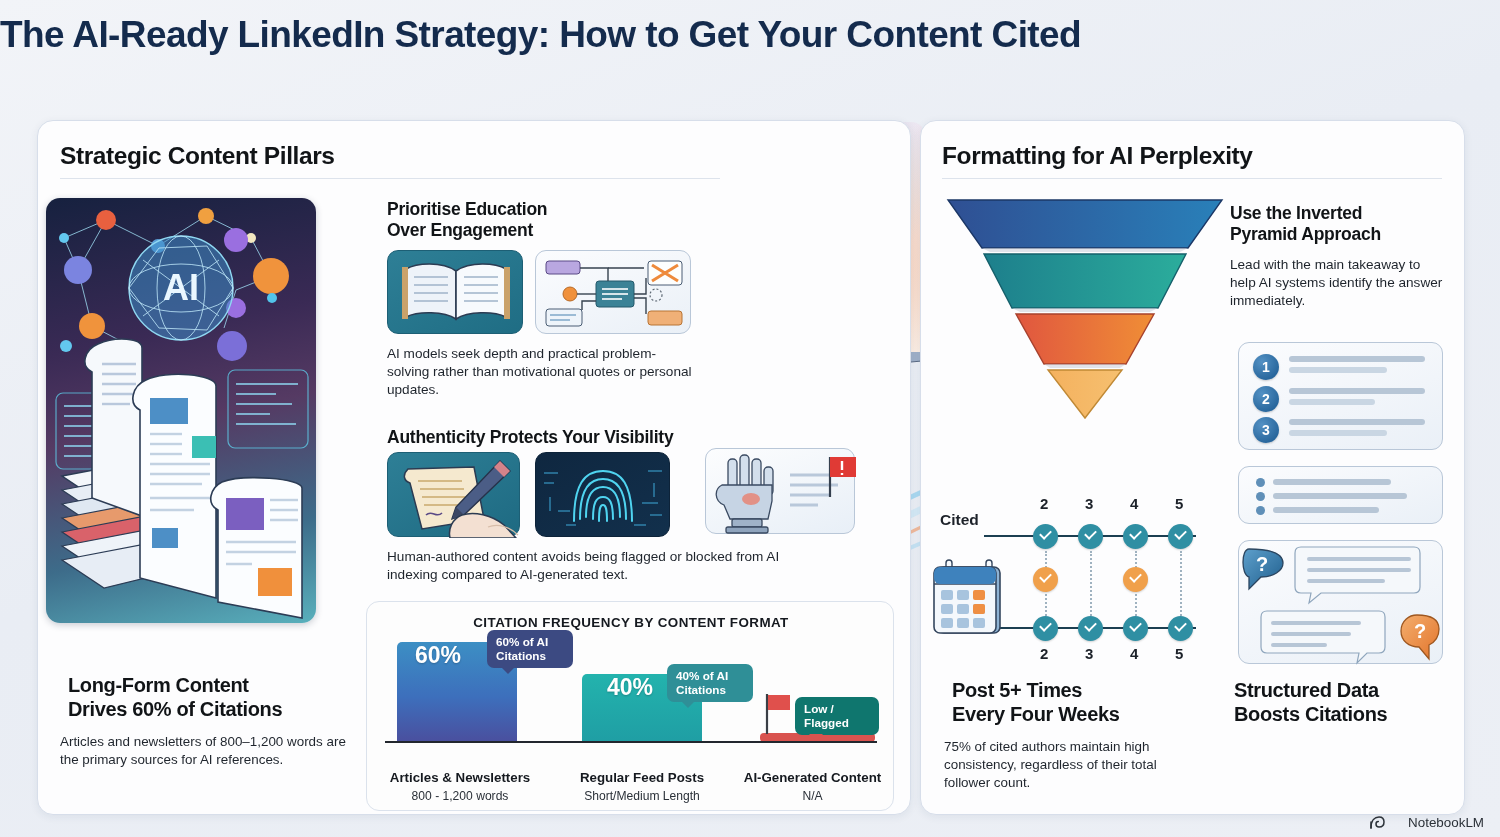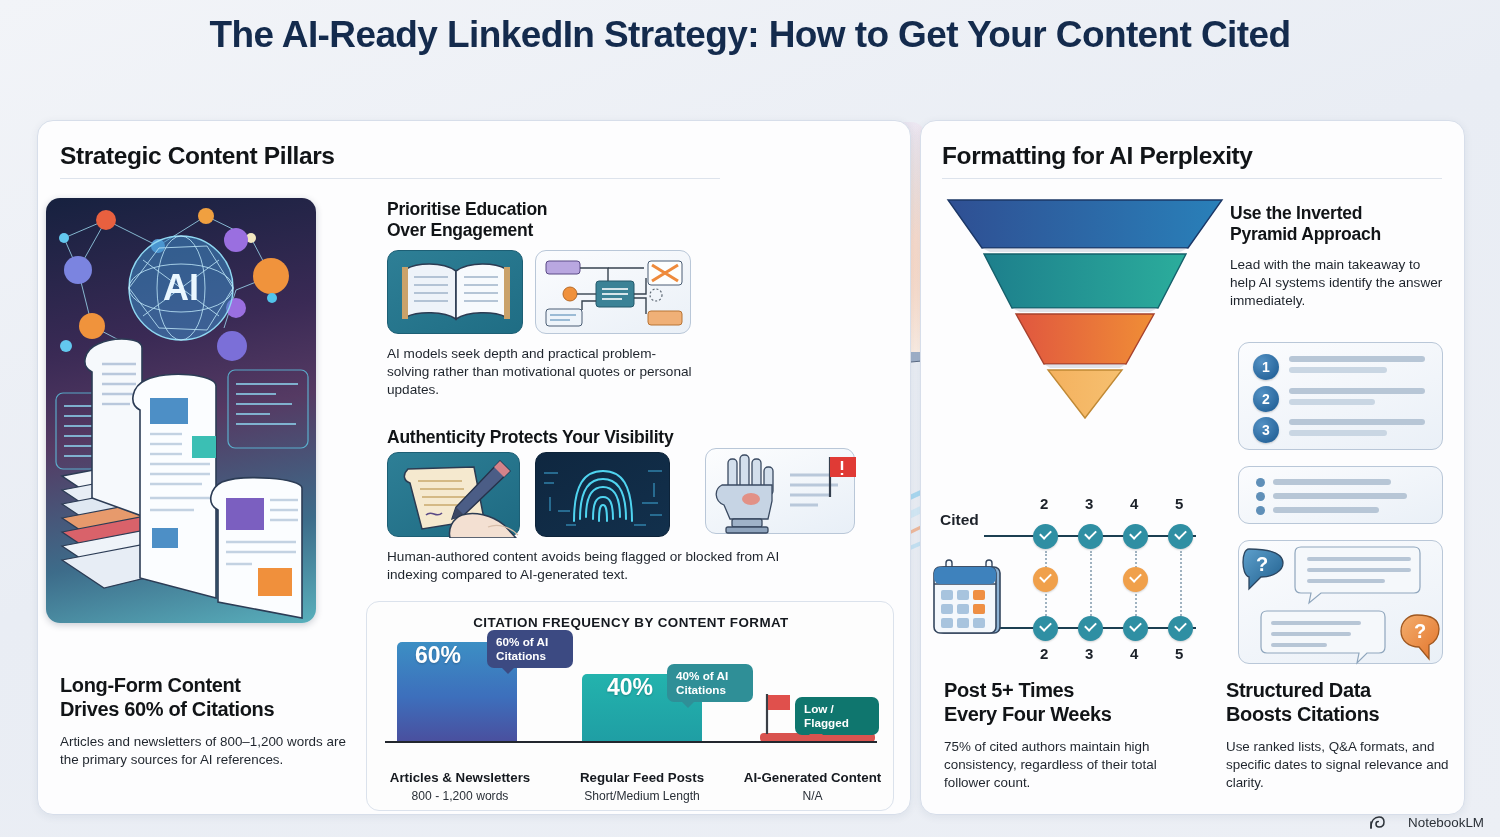--- a/index.html
+++ b/index.html
@@ -9,21 +9,21 @@
     background: #eef1f6;
     overflow: hidden;
   }
   #root {
     position: relative;
     width: 1500px; height: 837px;
     background: linear-gradient(160deg,#f2f4f8 0%,#e9edf4 45%,#eceff5 100%);
   }
 
   
-  .hdr { position:absolute; left:0; top:14px; width:1500px; text-align:center; }
+  .hdr { position:absolute; left:0; top:14px; width:1500px; }
   .hdr h1 {
     font-size: 37px; font-weight: 700; letter-spacing:-.6px;
     color:#142b4d; line-height:1.12;
   }
   .hdr p {
     margin-top:7px; font-size:15.5px; color:#2d3b4e; letter-spacing:-.1px;
   }
 
   
   .panel {
@@ -108,21 +108,21 @@
     position:absolute; bottom:24px; text-align:center; font-size:13.3px;
     font-weight:700; color:#15191f; line-height:1.2;
   }
   .bar-sub {
     position:absolute; bottom:7px; text-align:center; font-size:12.1px;
     color:#2a3038;
   }
 
   
   .bt-h { position:absolute; font-size:20px; font-weight:700; color:#111417;
-          line-height:1.2; letter-spacing:-.35px; }
+          line-height:1.2; letter-spacing:-.35px;margin-left:8px; }
   .bt-p { position:absolute; font-size:13.4px; color:#1f252d; line-height:1.35; }
 
   
   #funnel { position:absolute; left:930px; top:190px; width:300px; height:230px; }
 
   
   #card-num   { position:absolute; left:1238px; top:342px; width:205px; height:108px; }
   #card-bul   { position:absolute; left:1238px; top:466px; width:205px; height:58px; }
   #card-qa    { position:absolute; left:1238px; top:540px; width:205px; height:124px; }
   .num-badge {
@@ -675,21 +675,20 @@
   <div class="bt-h" style="left:944px;top:678px;width:230px;">
     <span>Post 5+ Times</span><br>
     <span>Every Four Weeks</span>
   </div>
   <div class="bt-p" style="left:944px;top:738px;width:225px;">75% of cited authors maintain high consistency, regardless of their total follower count.</div>
 
   <div class="bt-h" style="left:1226px;top:678px;width:235px;">
     <span>Structured Data</span><br>
     <span>Boosts Citations</span>
   </div>
-  <div class="bt-p" style="left:1226px;top:738px;width:228px;">Use ranked lists, Q&amp;A formats, and specific dates to signal relevance and clarity.</div>
 
   <div id="wm">
     <svg width="16" height="14" viewBox="0 0 16 14">
       <path d="M2 12 C2 4 6 1 10 1 C13 1 15 3 15 6 C15 9 13 11 10 11 C8 11 7 9.5 7 8 C7 6.5 8 5.5 9.3 5.5" fill="none" stroke="#2b3138" stroke-width="1.5" stroke-linecap="round"></path>
       <path d="M2 12 L2 6" stroke="#2b3138" stroke-width="1.5" stroke-linecap="round"></path>
     </svg>
     <span>NotebookLM</span>
   </div>
 
 </div>

